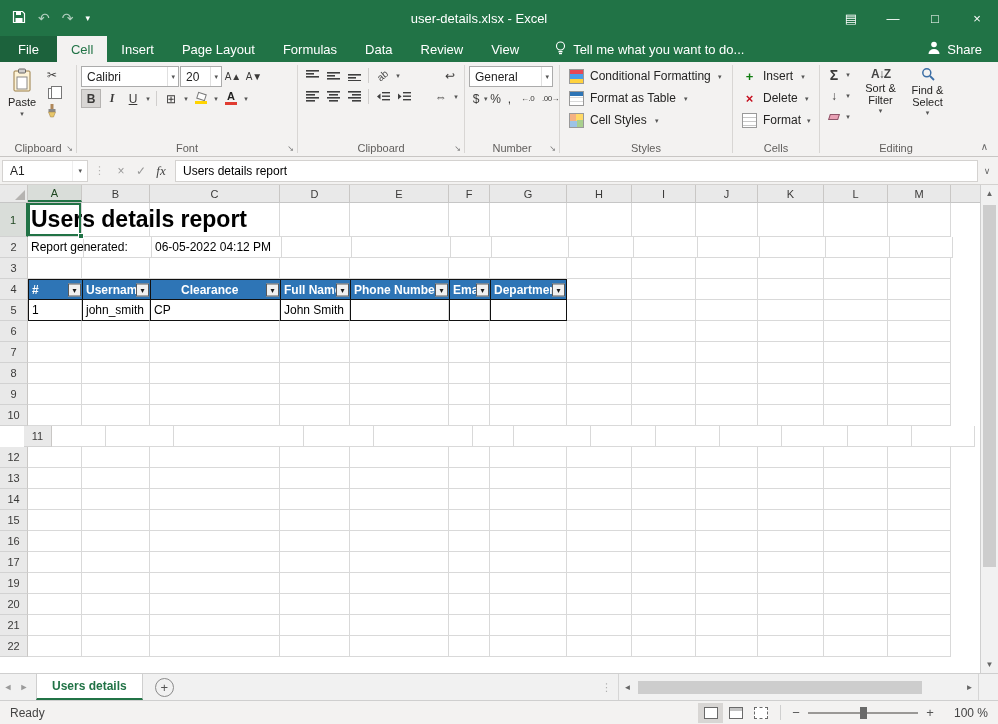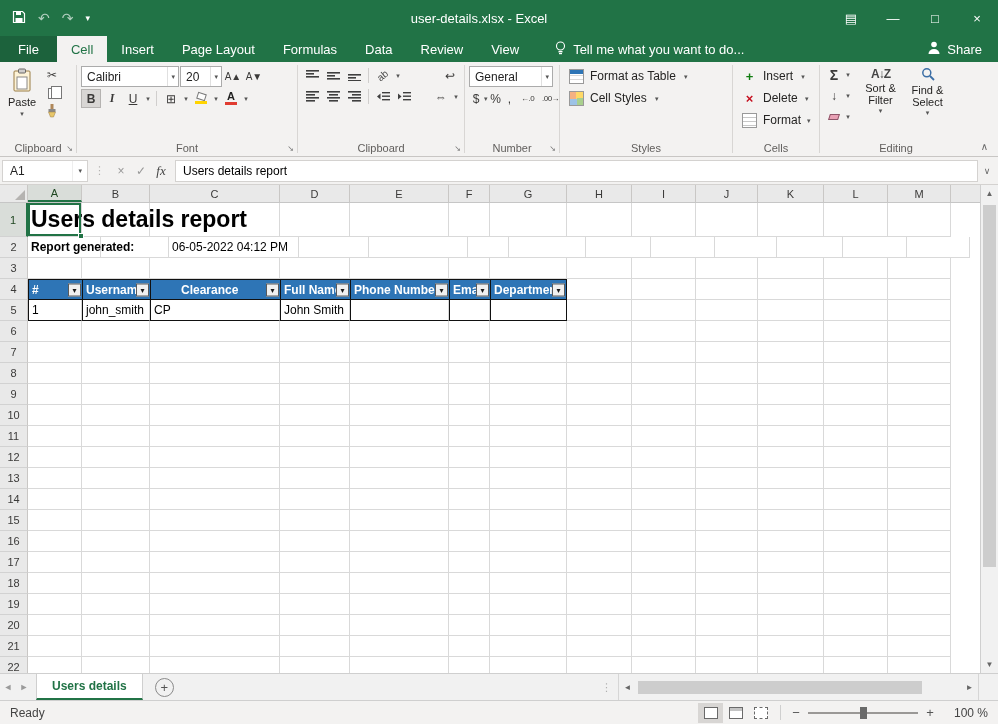--- a/index.html
+++ b/index.html
@@ -394,20 +394,25 @@
     <div class="glabel">
         <span>Number</span>
       </div>
     <span class="launcher">↘</span>
   </div>
   <div class="gsep"></div>
 
   <div class="rgroup" style="width:172px">
     <div class="rcontent col stylecol">
       <div class="stybtn">
+        <span class="ic ic-cf"></span>
+        <span>Conditional Formatting</span>
+        <span class="tinycaret2">▾</span>
+      </div>
+      <div class="stybtn">
         <span class="ic ic-fat"></span>
         <span>Format as Table</span>
         <span class="tinycaret2">▾</span>
       </div>
       <div class="stybtn">
         <span class="ic ic-cs"></span>
         <span>Cell Styles</span>
         <span class="tinycaret2">▾</span>
       </div>
     </div>
@@ -530,21 +535,21 @@
         <div class="cell" style="width: 77px;"></div>
         <div class="cell" style="width: 65px;"></div>
         <div class="cell" style="width: 64px;"></div>
         <div class="cell" style="width: 62px;"></div>
         <div class="cell" style="width: 66px;"></div>
         <div class="cell" style="width: 64px;"></div>
         <div class="cell" style="width: 63px;"></div>
       </div>
       <div class="grow" style="height: 21px;">
         <div class="rowh">2</div>
-        <div class="cell" style="width: 73px; font-weight: bold;">
+        <div class="cell" style="width: 56px;">
           <div class="ctext">Report generated:</div>
         </div>
         <div class="cell" style="width: 68px;"></div>
         <div class="cell" style="width: 130px;">
           <div class="ctext">06-05-2022 04:12 PM</div>
         </div>
         <div class="cell" style="width: 70px;"></div>
         <div class="cell" style="width: 99px;"></div>
         <div class="cell" style="width: 41px;"></div>
         <div class="cell" style="width: 77px;"></div>
@@ -697,21 +702,21 @@
         <div class="cell" style="width: 99px;"></div>
         <div class="cell" style="width: 41px;"></div>
         <div class="cell" style="width: 77px;"></div>
         <div class="cell" style="width: 65px;"></div>
         <div class="cell" style="width: 64px;"></div>
         <div class="cell" style="width: 62px;"></div>
         <div class="cell" style="width: 66px;"></div>
         <div class="cell" style="width: 64px;"></div>
         <div class="cell" style="width: 63px;"></div>
       </div>
-      <div class="grow" style="height: 21px;">
+      <div class="grow" style="height: 21px; margin-left: 24px;">
         <div class="rowh">11</div>
         <div class="cell" style="width: 54px;"></div>
         <div class="cell" style="width: 68px;"></div>
         <div class="cell" style="width: 130px;"></div>
         <div class="cell" style="width: 70px;"></div>
         <div class="cell" style="width: 99px;"></div>
         <div class="cell" style="width: 41px;"></div>
         <div class="cell" style="width: 77px;"></div>
         <div class="cell" style="width: 65px;"></div>
         <div class="cell" style="width: 64px;"></div>
@@ -795,36 +800,20 @@
         <div class="cell" style="width: 77px;"></div>
         <div class="cell" style="width: 65px;"></div>
         <div class="cell" style="width: 64px;"></div>
         <div class="cell" style="width: 62px;"></div>
         <div class="cell" style="width: 66px;"></div>
         <div class="cell" style="width: 64px;"></div>
         <div class="cell" style="width: 63px;"></div>
       </div>
       <div class="grow" style="height: 21px;">
         <div class="rowh">17</div>
-        <div class="cell" style="width: 54px;"></div>
-        <div class="cell" style="width: 68px;"></div>
-        <div class="cell" style="width: 130px;"></div>
-        <div class="cell" style="width: 70px;"></div>
-        <div class="cell" style="width: 99px;"></div>
-        <div class="cell" style="width: 41px;"></div>
-        <div class="cell" style="width: 77px;"></div>
-        <div class="cell" style="width: 65px;"></div>
-        <div class="cell" style="width: 64px;"></div>
-        <div class="cell" style="width: 62px;"></div>
-        <div class="cell" style="width: 66px;"></div>
-        <div class="cell" style="width: 64px;"></div>
-        <div class="cell" style="width: 63px;"></div>
-      </div>
-      <div class="grow" style="height: 21px;">
-        <div class="rowh">18</div>
         <div class="cell" style="width: 54px;"></div>
         <div class="cell" style="width: 68px;"></div>
         <div class="cell" style="width: 130px;"></div>
         <div class="cell" style="width: 70px;"></div>
         <div class="cell" style="width: 99px;"></div>
         <div class="cell" style="width: 41px;"></div>
         <div class="cell" style="width: 77px;"></div>
         <div class="cell" style="width: 65px;"></div>
         <div class="cell" style="width: 64px;"></div>
         <div class="cell" style="width: 62px;"></div>

